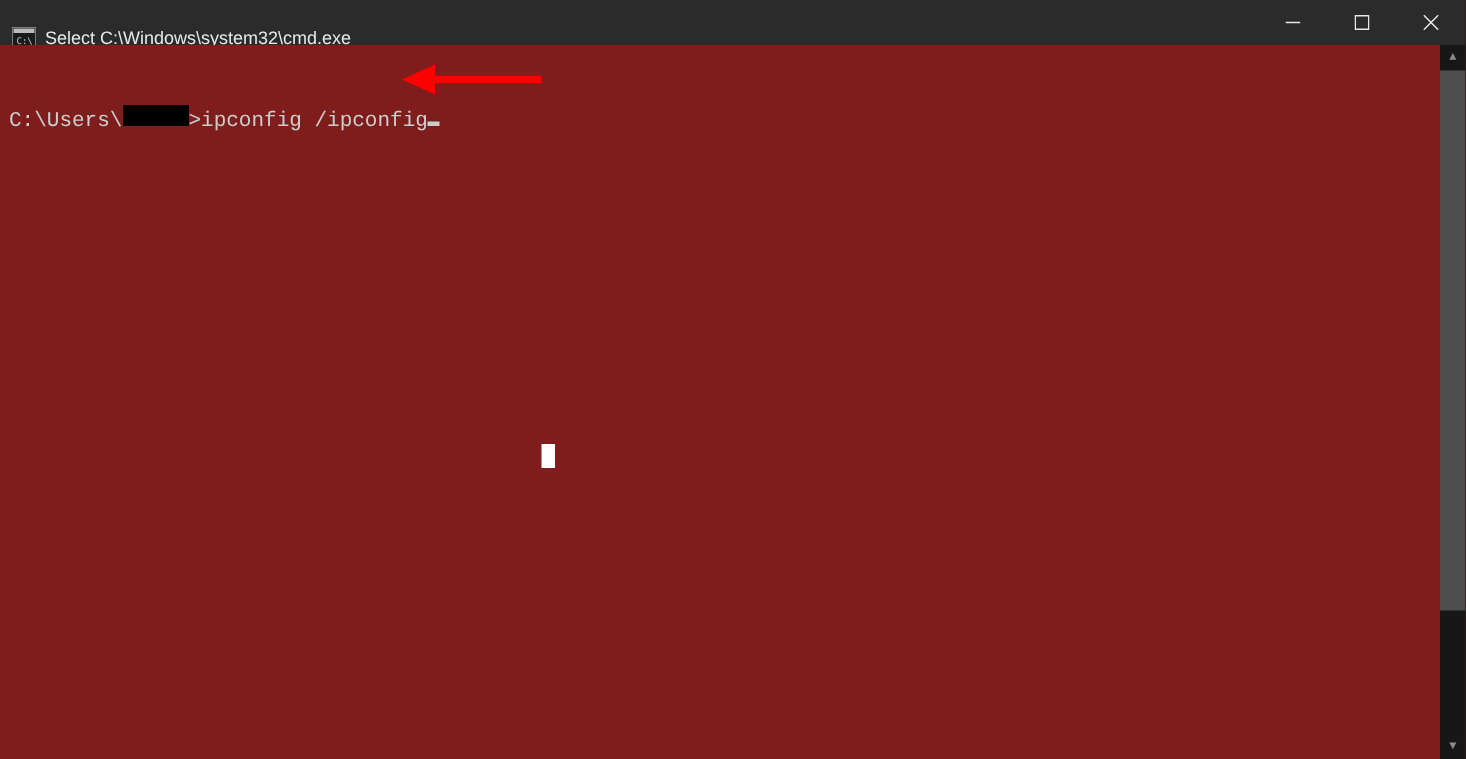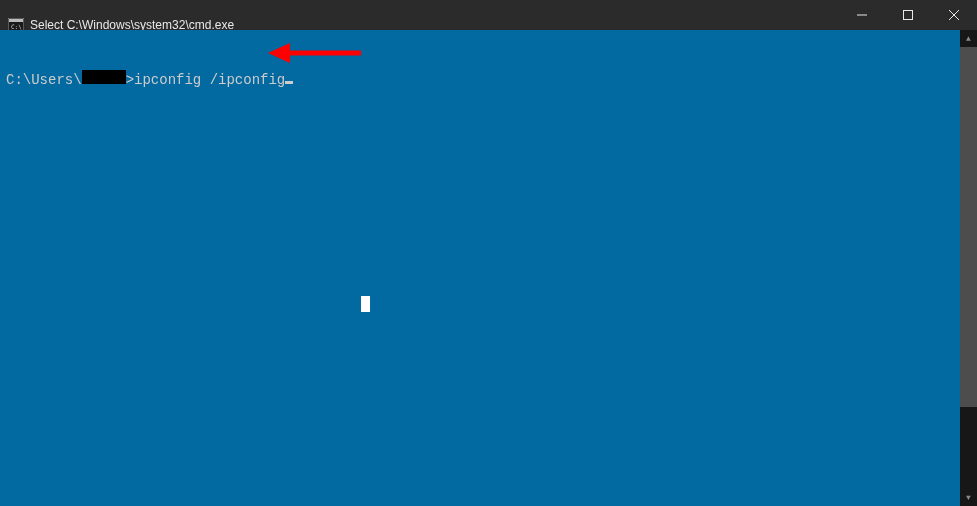--- a/index.html
+++ b/index.html
@@ -58,21 +58,21 @@
       font-size: 10px;
       cursor: default;
     }
     .console-wrap {
       position: relative;
       height: calc(506px - 30px);
       display: flex;
     }
     .console-area {
       flex: 1;
-      background: #0369a1;
+      background: #7f1d1d;
       color: #cccccc;
       font-family: Consolas, 'Courier New', monospace;
       font-size: 14px;
       line-height: 18px;
       padding: 4px 6px 6px 6px;
       white-space: pre;
       position: relative;
     }
     .prompt-line {
       display: flex;

